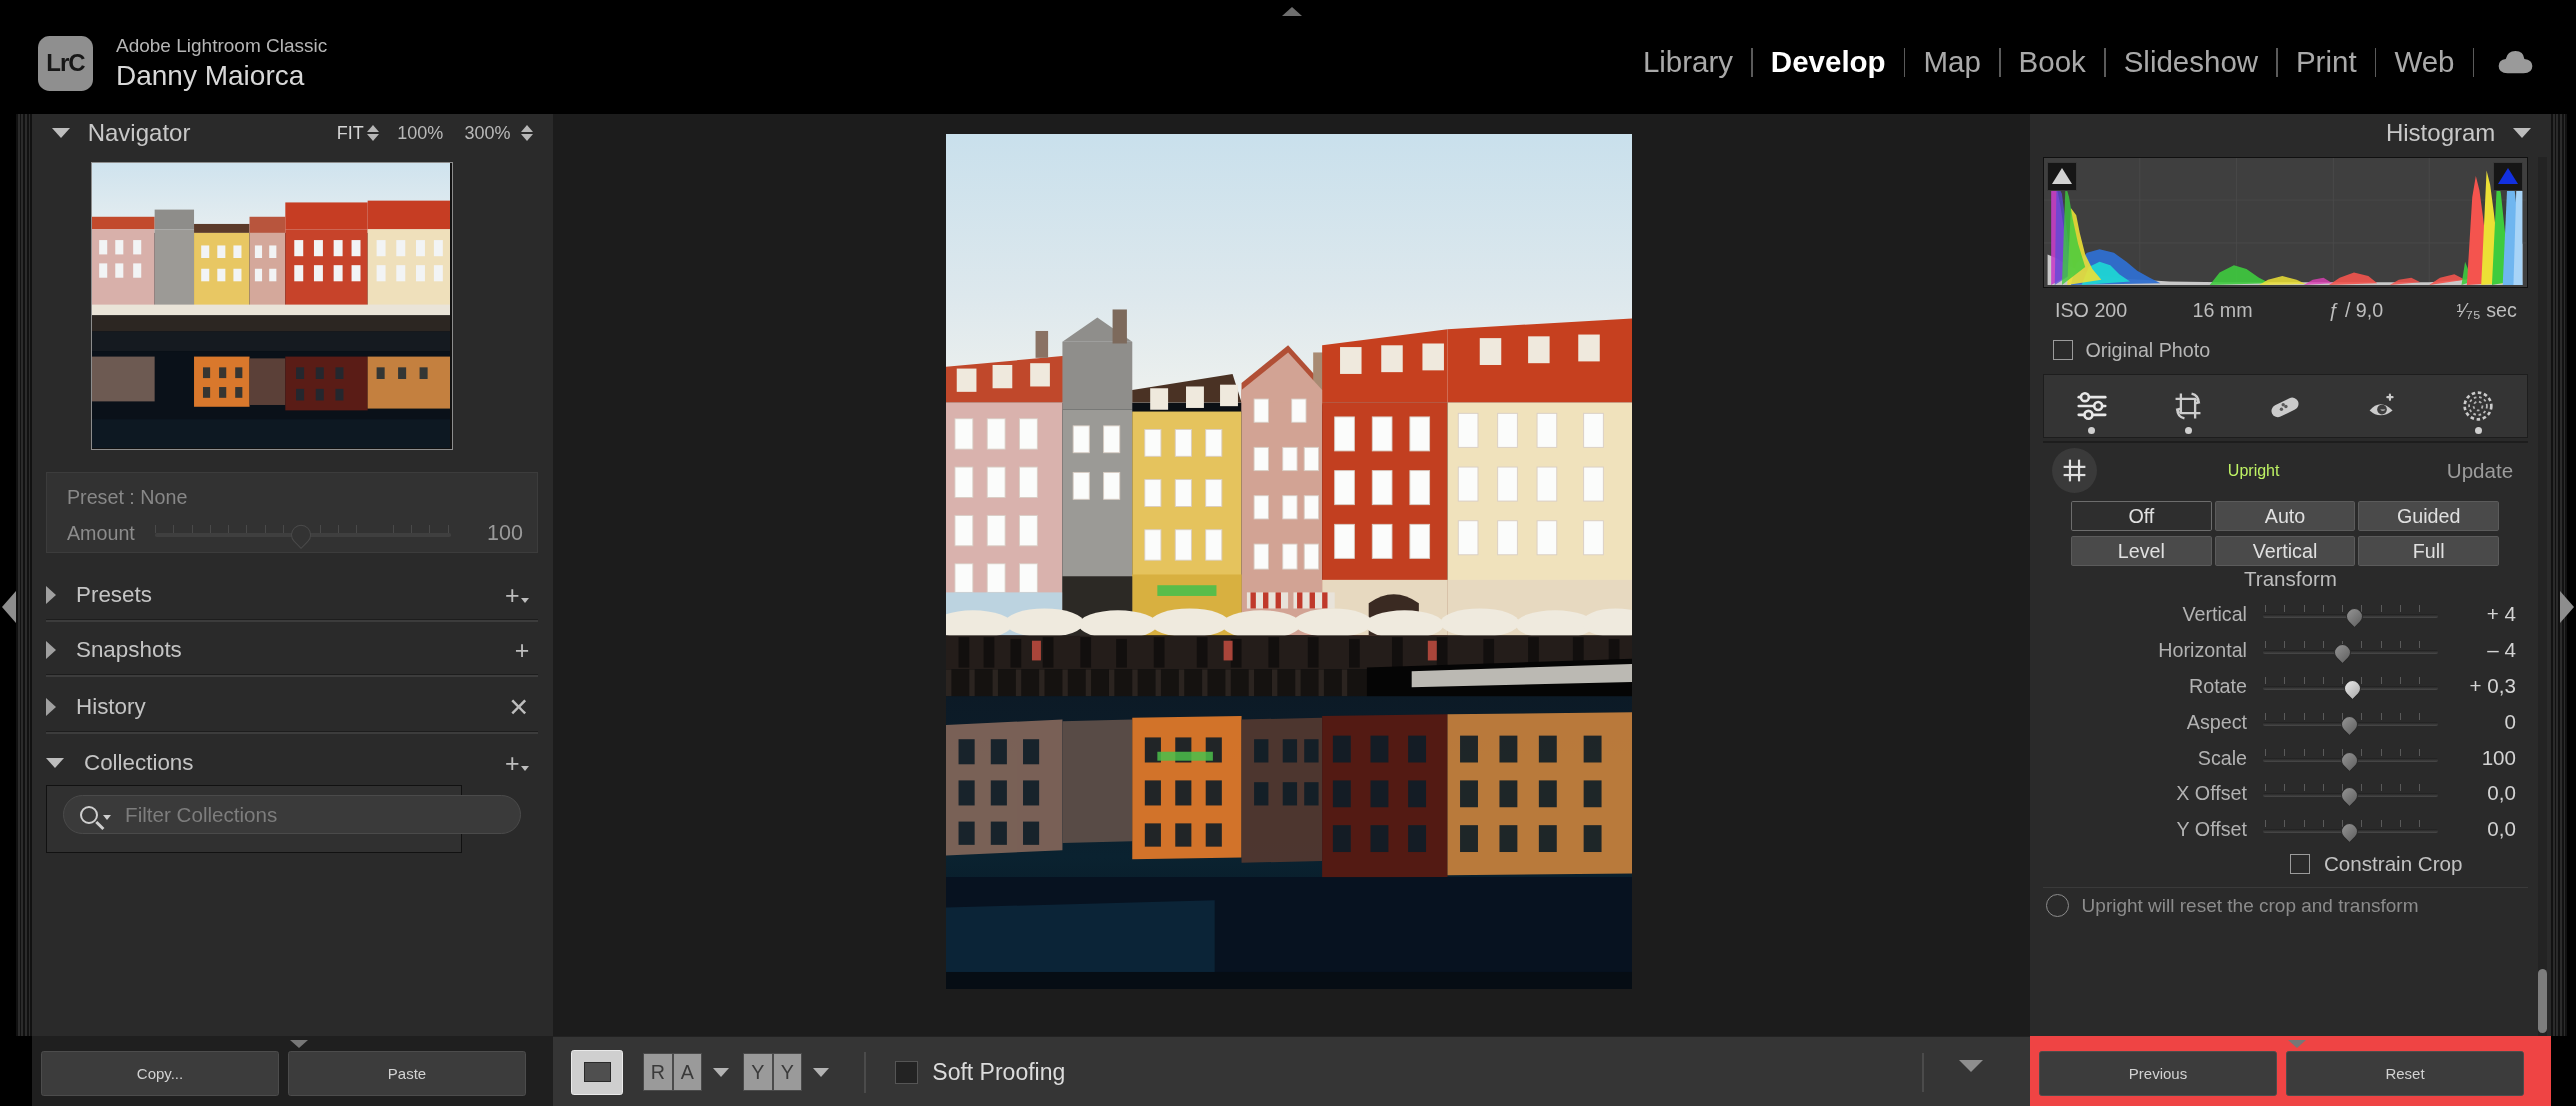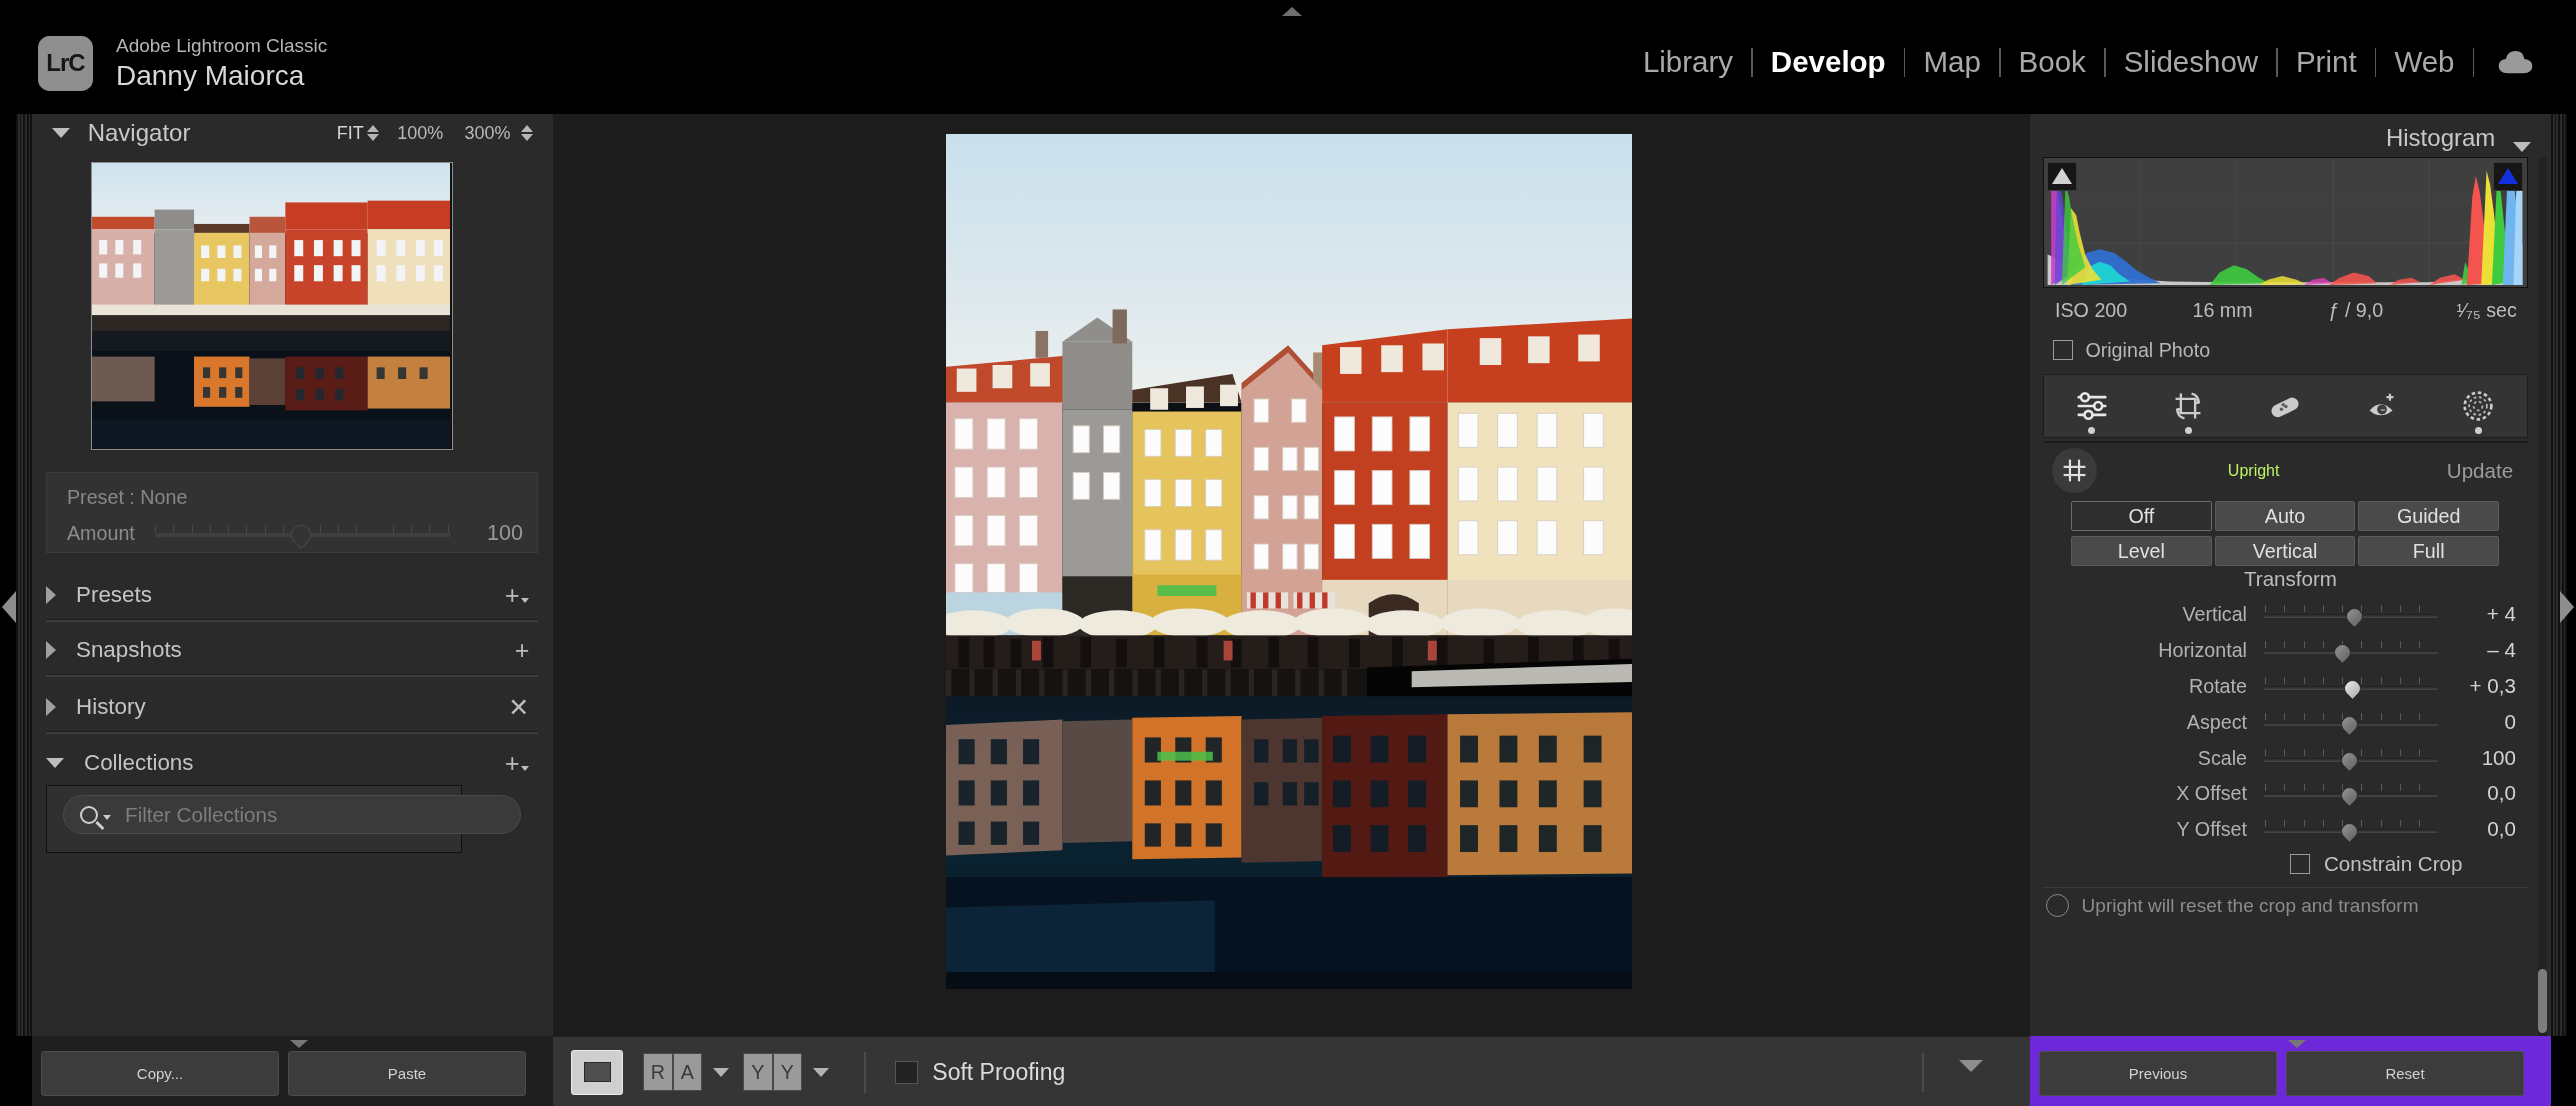--- a/index.html
+++ b/index.html
@@ -114,21 +114,21 @@
   .sp-check{ width:23px;height:23px;background:#232323;border:0.9px solid #555; }
   .sp-label{ font-size:23px;color:#dcdcdc;margin-left:14.3px; }
   .bb-caret{ position:absolute; right:47px; top:23px; width:0;height:0;
     border-left:12.5px solid transparent;border-right:12.5px solid transparent;border-top:12.5px solid #8e8e8e; }
   .bb-vline{ position:absolute; right:106px; top:16px; width:1.8px;height:39px;background:#4b4b4b; }
 
   
   .rightpanel{ position:absolute; left:2030px; top:114px; width:521px; height:922px; background:#2a2a2a; }
   .rp-edge{ position:absolute; left:2551px; top:114px; width:16px; height:922px;
     background:repeating-linear-gradient(to right,#111 0 1.8px,#2b2b2b 1.8px 3.6px); }
-  .hist-header{ position:absolute; right:19.7px; top:0; height:38px; display:flex; align-items:flex-end; gap:18px; }
+  .hist-header{ position:absolute; right:19.7px; top:0; height:38px; display:flex; align-items:center; gap:18px; }
   .hist-title{ font-size:24px; color:#c8c8c8; }
   .hist-box{ position:absolute; left:12.5px; top:43px; width:485px; height:131px; background:#3f3f3f; border:1.8px solid #101010; overflow:hidden;}
   .clip-l{ position:absolute; left:3.6px; top:3.6px; width:30px;height:29px;background:#161616;border:1.8px solid #3a3a3a;
     display:flex;align-items:center;justify-content:center; cursor:pointer;}
   .clip-l i{ width:0;height:0;border-left:10.7px solid transparent;border-right:10.7px solid transparent;border-bottom:16px solid #d2d2d2; }
   .clip-r{ position:absolute; right:3.6px; top:3.6px; width:30px;height:29px;background:#161616;border:1.8px solid #3a3a3a;
     display:flex;align-items:center;justify-content:center; cursor:pointer;}
   .clip-r i{ width:0;height:0;border-left:10.7px solid transparent;border-right:10.7px solid transparent;border-bottom:16px solid #1230e0; }
 
   .exif{ position:absolute; left:12.5px; top:179px; width:485px; height:34px; display:flex; align-items:center; }
@@ -175,21 +175,21 @@
   .cc-box{ width:19.7px;height:19.7px;border:1.8px solid #9b9b9b;margin-left:260px; }
   .cc-lbl{ font-size:20.6px;color:#c2c2c2;margin-left:14.3px; }
   .rp-divider{ position:absolute; left:12.5px; top:983px; width:485px; height:0.9px; background:#3a3a3a; }
   .rp-cut{ position:absolute; left:12.5px; top:989px; width:485px; height:23px; overflow:hidden; display:flex; align-items:center; }
   .rp-cut .cinfo{ width:23px;height:23px;border-radius:50%;border:1.8px solid #8c8c8c; margin-left:3.6px;}
   .rp-cut .ctext{ font-size:19px; color:#8c8c8c; margin-left:12.5px; }
 
   .rp-scroll{ position:absolute; right:3.6px; top:43px; width:9px; height:931px; background:#232323; }
   .rp-thumb{ position:absolute; right:3.6px; top:855px; width:9px; height:64px; background:#7d7d7d; border-radius:4.5px; }
 
-  .rp-footer{ position:absolute; left:2030px; top:1036px; width:521px; height:71px; background:#6d28d9; }
+  .rp-footer{ position:absolute; left:2030px; top:1036px; width:521px; height:71px; background:#ef4444; }
   .rp-foot-tri{ position:absolute; left:258px; top:3.6px; width:0;height:0;
     border-left:9px solid transparent;border-right:9px solid transparent;border-top:8px solid #777; }
 
   .blackstrip-l{ position:absolute; left:0; top:114px; width:16px; height:993px; background:#000; }
   .blackstrip-r{ position:absolute; left:2567px; top:114px; width:9px; height:993px; background:#000; }
 </style>
 </head>
 <body>
 
 <div class="app">

